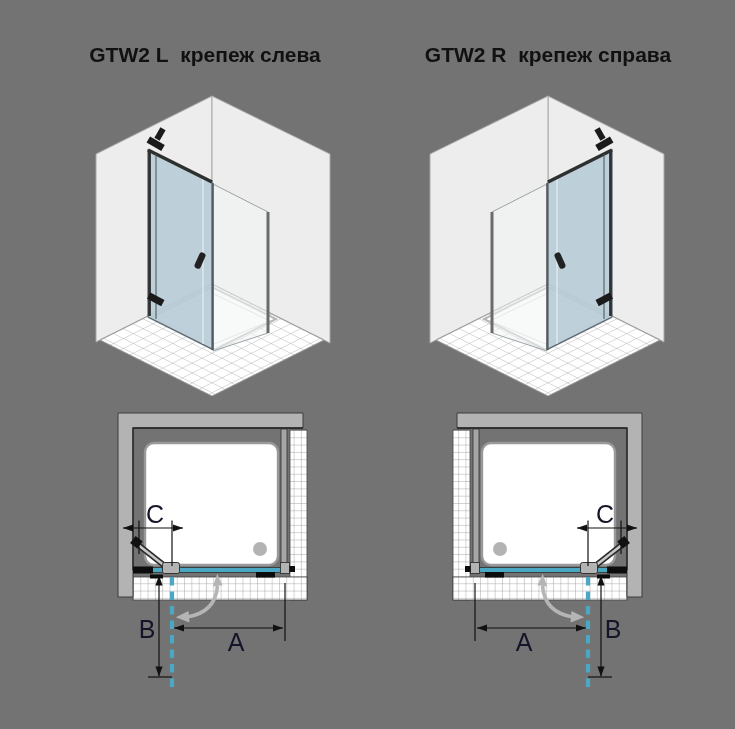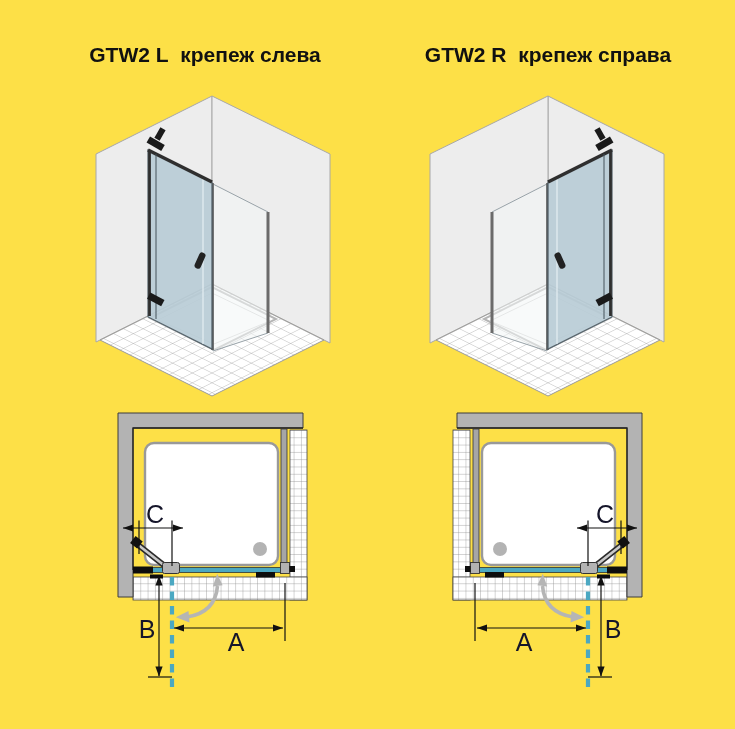--- a/index.html
+++ b/index.html
@@ -1,17 +1,17 @@
 <!DOCTYPE html>
 <html><head>
 <meta charset="utf-8">
 <style>
   html,body{margin:0;padding:0;background:#fff;}
   .page{
-    position:relative;width:735px;height:729px;background:#fde047;overflow:hidden;
+    position:relative;width:735px;height:729px;background:#737373;overflow:hidden;
     font-family:"Liberation Sans", sans-serif;
   }
   svg{display:block;}
   .title-text{font-family:"Liberation Sans",sans-serif;font-weight:bold;font-size:21px;fill:#111111;}
   .dim-label{font-family:"Liberation Sans",sans-serif;font-size:25px;fill:#15152A;}
 </style>
 </head>
 <body>
 
 <div class="page">

